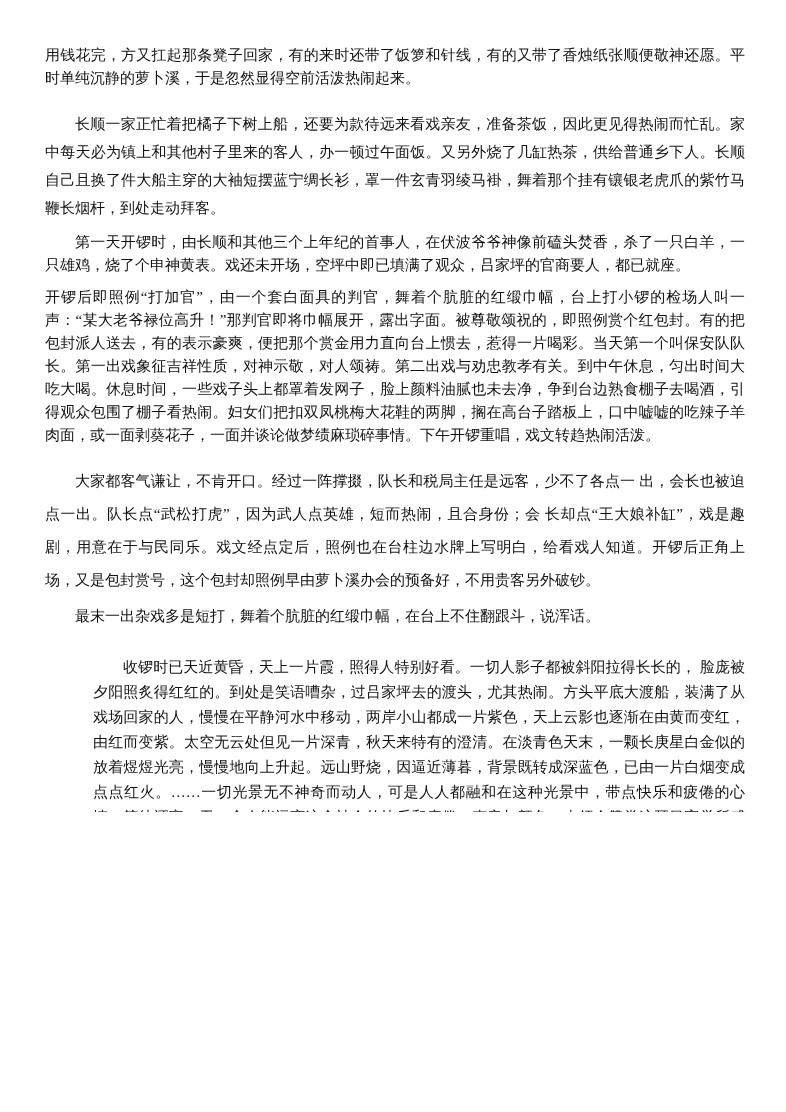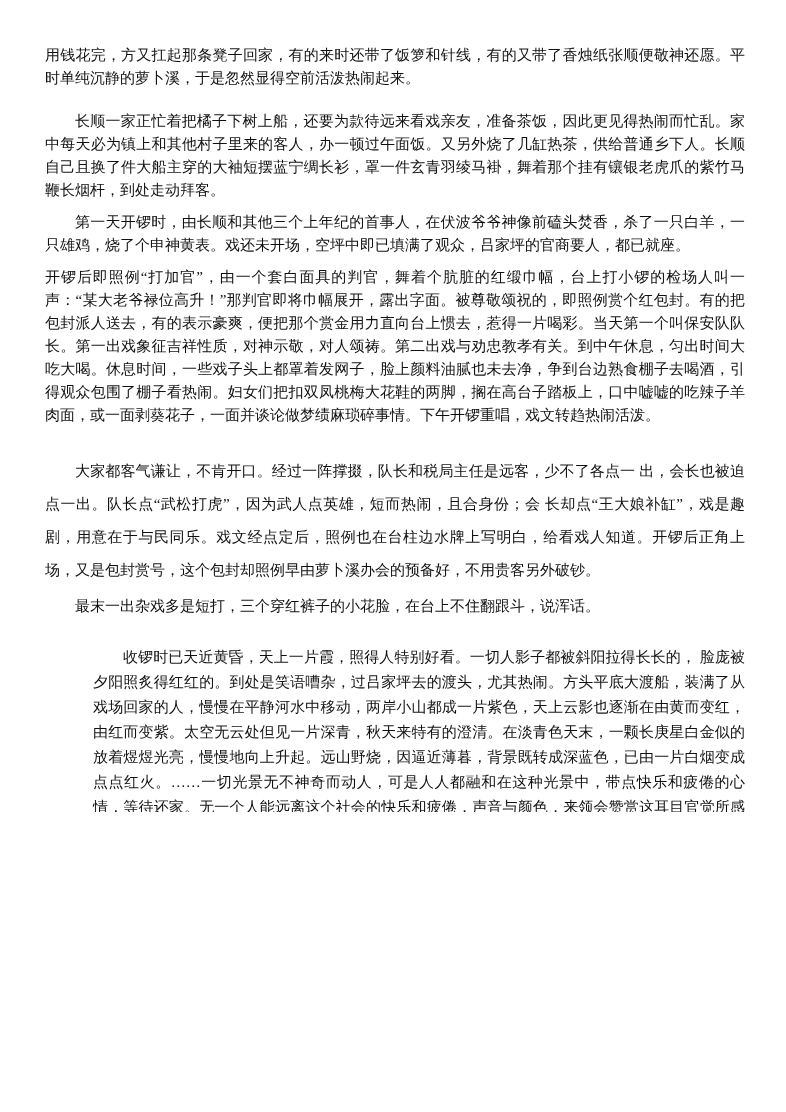--- a/index.html
+++ b/index.html
@@ -23,23 +23,23 @@
     overflow: hidden;
   }
   .para {
     font-size: 15px;
     text-align: justify;
     margin: 0;
     word-break: break-all;
   }
   .indent { text-indent: 2em; }
   .p1 { line-height: 23px; margin-bottom: 20px; }
-  .p2 { line-height: 23px; margin-bottom: 9px; }
+  .p2 { line-height: 28px; margin-bottom: 9px; }
   .p3 { line-height: 23px; margin-bottom: 9px; }
-  .p4 { line-height: 23px; margin-bottom: 28px; }
+  .p4 { line-height: 23px; margin-bottom: 18px; }
   .p5 { line-height: 23px; margin-bottom: 13px; }
   .p6 { line-height: 33px; margin-bottom: 8px; }
   .p7 { line-height: 23px; margin-bottom: 27px; }
   .p8 { line-height: 25px; margin-bottom: 0; margin-left: 48px; }
   .attribution {
     font-size: 17px;
     line-height: 23px;
     text-align: center;
     margin: 0 2px 17px 0;
     font-family: Liberation Serif, serif;
@@ -72,21 +72,21 @@
 
   <p class="para indent p2">长顺一家正忙着把橘子下树上船，还要为款待远来看戏亲友，准备茶饭，因此更见得热闹而忙乱。家中每天必为镇上和其他村子里来的客人，办一顿过午面饭。又另外烧了几缸热茶，供给普通乡下人。长顺自己且换了件大船主穿的大袖短摆蓝宁绸长衫，罩一件玄青羽绫马褂，舞着那个挂有镶银老虎爪的紫竹马鞭长烟杆，到处走动拜客。</p>
 
   <p class="para indent p3">第一天开锣时，由长顺和其他三个上年纪的首事人，在伏波爷爷神像前磕头焚香，杀了一只白羊，一只雄鸡，烧了个申神黄表。戏还未开场，空坪中即已填满了观众，吕家坪的官商要人，都已就座。</p>
 
   <p class="para p4">开锣后即照例“打加官”，由一个套白面具的判官，舞着个肮脏的红缎巾幅，台上打小锣的检场人叫一声：“某大老爷禄位高升！”那判官即将巾幅展开，露出字面。被尊敬颂祝的，即照例赏个红包封。有的把包封派人送去，有的表示豪爽，便把那个赏金用力直向台上惯去，惹得一片喝彩。当天第一个叫保安队队长。第一出戏象征吉祥性质，对神示敬，对人颂祷。第二出戏与劝忠教孝有关。到中午休息，匀出时间大吃大喝。休息时间，一些戏子头上都罩着发网子，脸上颜料油腻也未去净，争到台边熟食棚子去喝酒，引得观众包围了棚子看热闹。妇女们把扣双凤桃梅大花鞋的两脚，搁在高台子踏板上，口中嘘嘘的吃辣子羊肉面，或一面剥葵花子，一面并谈论做梦绩麻琐碎事情。下午开锣重唱，戏文转趋热闹活泼。</p>
 
 
   <p class="para indent p6">大家都客气谦让，不肯开口。经过一阵撑掇，队长和税局主任是远客，少不了各点一 出，会长也被迫点一出。队长点“武松打虎”，因为武人点英雄，短而热闹，且合身份；会 长却点“王大娘补缸”，戏是趣剧，用意在于与民同乐。戏文经点定后，照例也在台柱边水牌上写明白，给看戏人知道。开锣后正角上场，又是包封赏号，这个包封却照例早由萝卜溪办会的预备好，不用贵客另外破钞。</p>
 
-  <p class="para indent p7">最末一出杂戏多是短打，三个穿红裤子的小花脸，在台上不住翻跟斗，说浑话。</p>
+  <p class="para indent p7">最末一出杂戏多是短打，舞着个肮脏的红缎巾幅，在台上不住翻跟斗，说浑话。</p>
 
   <p class="para indent p8">收锣时已天近黄昏，天上一片霞，照得人特别好看。一切人影子都被斜阳拉得长长的， 脸庞被夕阳照炙得红红的。到处是笑语嘈杂，过吕家坪去的渡头，尤其热闹。方头平底大渡船，装满了从戏场回家的人，慢慢在平静河水中移动，两岸小山都成一片紫色，天上云影也逐渐在由黄而变红，由红而变紫。太空无云处但见一片深青，秋天来特有的澄清。在淡青色天末，一颗长庚星白金似的放着煜煜光亮，慢慢地向上升起。远山野烧，因逼近薄暮，背景既转成深蓝色，已由一片白烟变成点点红火。……一切光景无不神奇而动人，可是人人都融和在这种光景中，带点快乐和疲倦的心情，等待还家。无一个人能远离这个社会的快乐和疲倦，声音与颜色，来领会赞赏这耳目官觉所感受的新奇。</p>
 
   <p class="attribution">(有删改)</p>
 
 
   <p class="option">A.萝卜溪的酬神社戏，适逢秋天橘子收获时节，按惯例在伏波宫前空坪中连演六天。</p>
 
   <div class="page-number">6</div>
 

